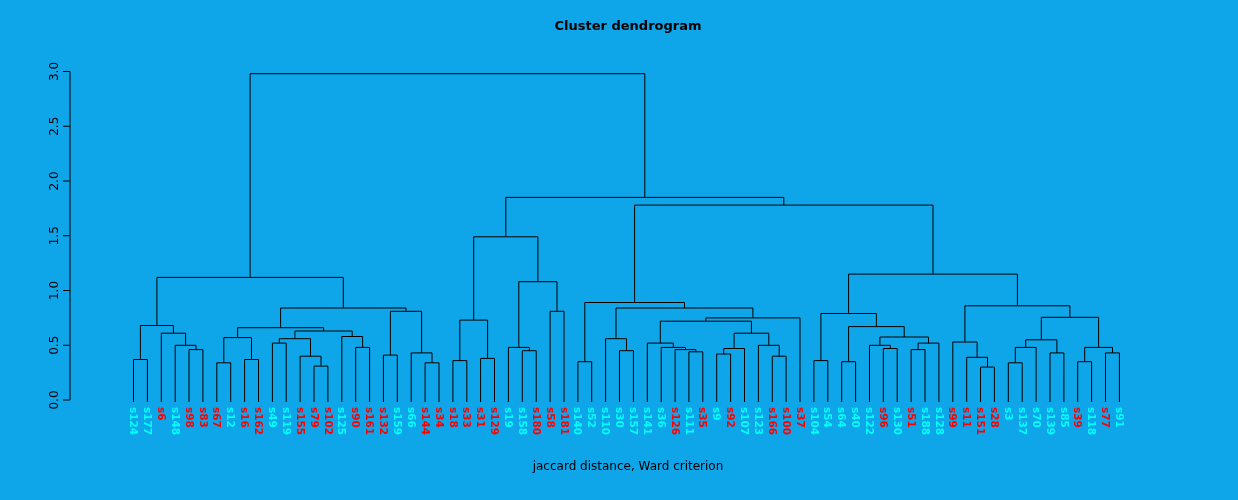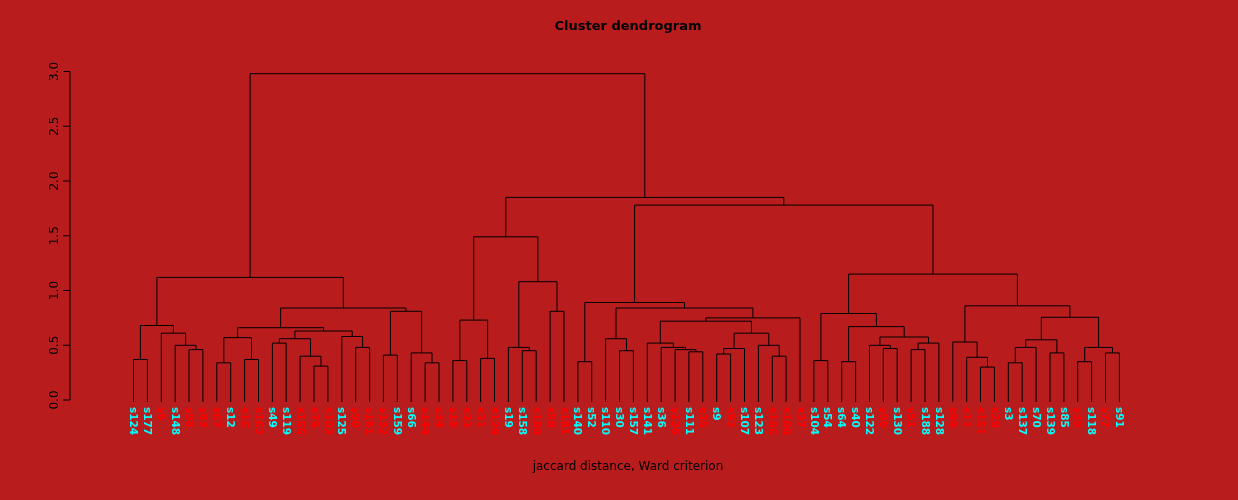--- a/index.html
+++ b/index.html
@@ -5,21 +5,21 @@
   html, body {
     margin: 0;
     padding: 0;
     background: #ffffff;
     font-family: "DejaVu Sans", "Liberation Sans", sans-serif;
   }
   #plot-wrap {
     position: relative;
     width: 1238px;
     height: 500px;
-    background: #b91c1c;
+    background: #0ea5e9;
     overflow: hidden;
   }
   svg { display: block; }
   .chart-title {
     font-size: 13px;
     font-weight: bold;
     fill: #000000;
   }
   .axis-label {
     font-size: 12px;

